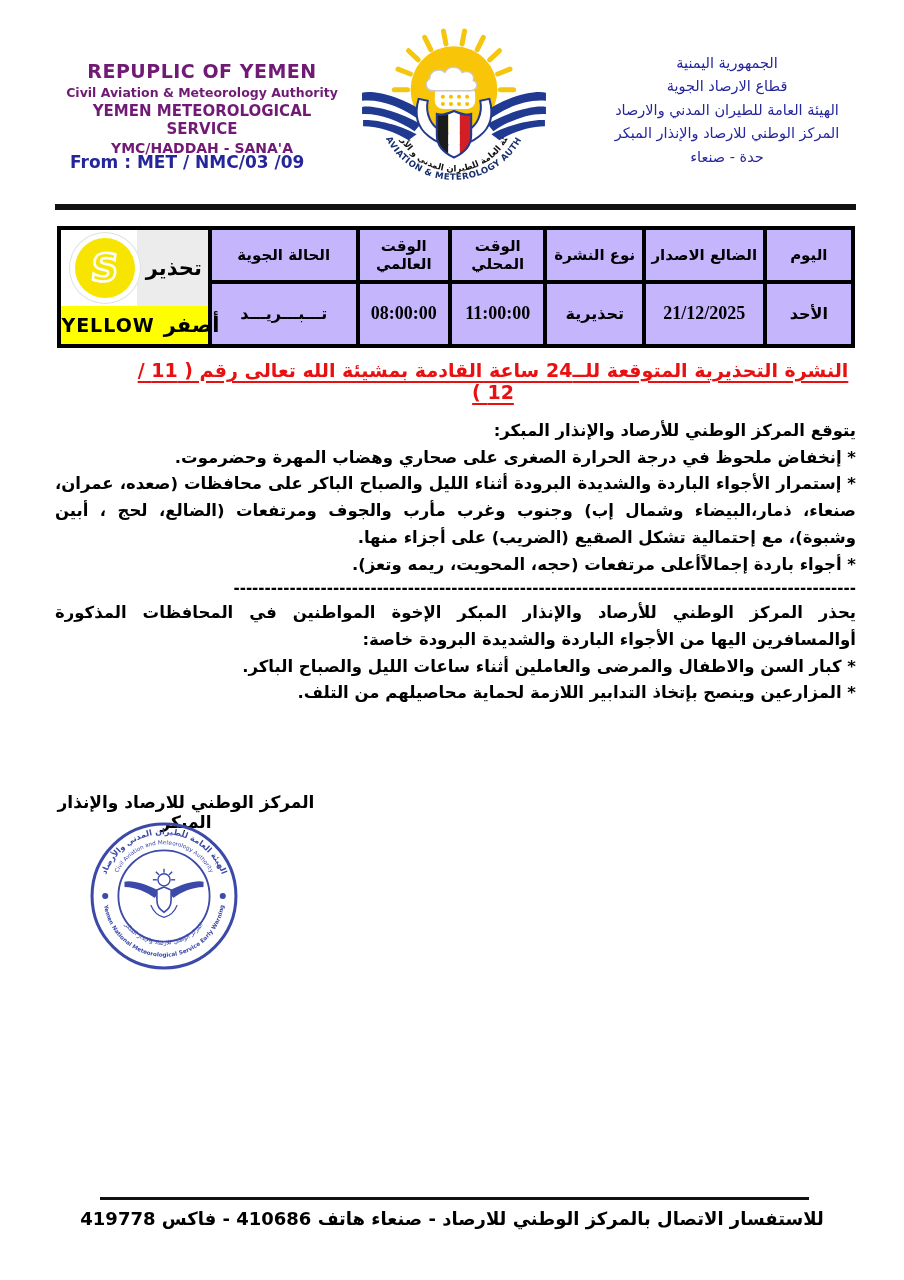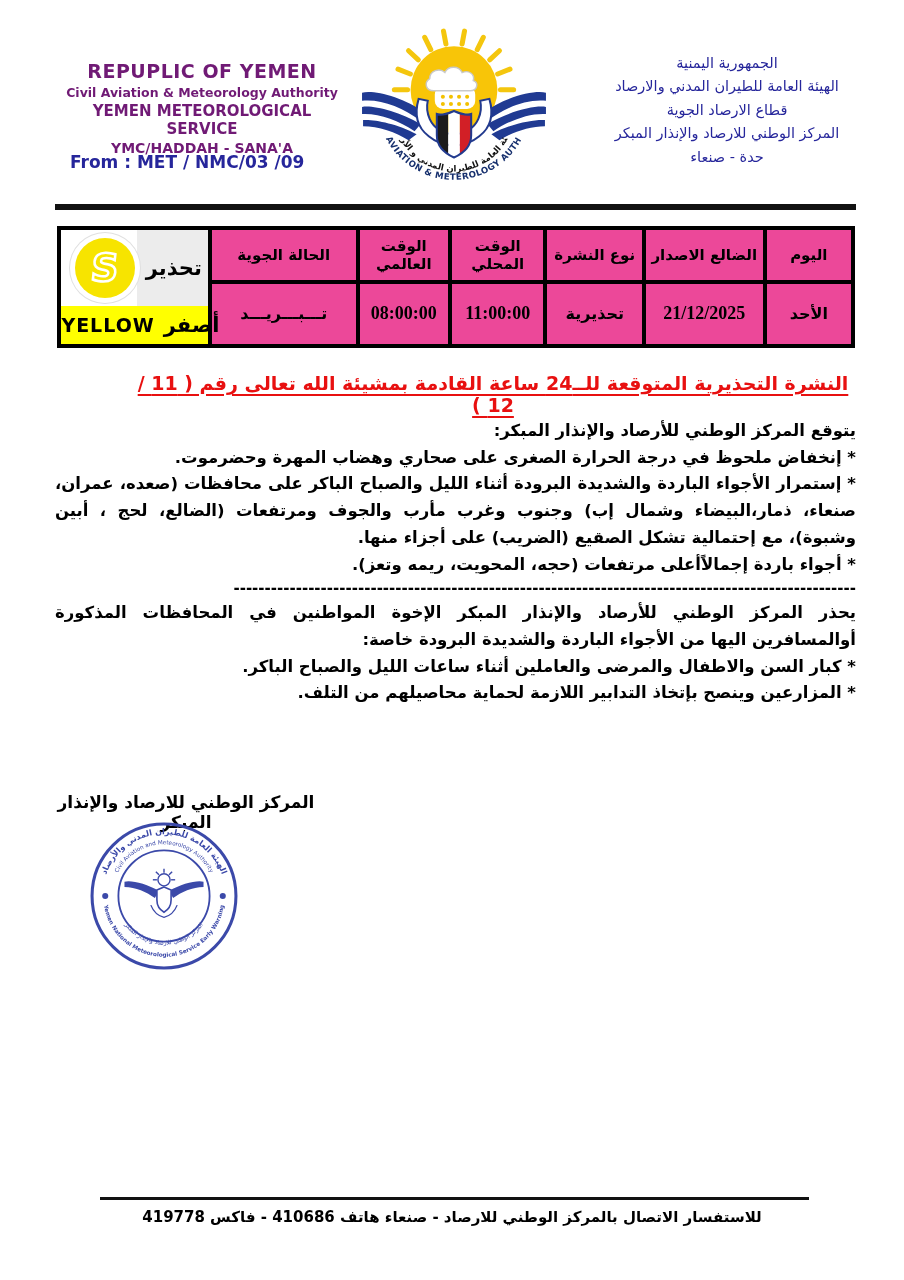--- a/index.html
+++ b/index.html
@@ -32,21 +32,21 @@
   .hdr-rule { position:absolute; left:55px; right:48px; top:204px; height:6px; background:#121212; }
 
   
   table.warn {
     position:absolute; left:57px; top:226px; width:798px;
     border-collapse:collapse; table-layout:fixed; direction:rtl;
   }
   table.warn td, table.warn th { border:4px solid #000; text-align:center; vertical-align:middle; }
   table.warn th { height:52px; font-size:15px; font-weight:bold; }
   table.warn td.val { height:62px; font-weight:bold; }
-  .yellow-cell { background:#ec4899; }
+  .yellow-cell { background:#c4b5fd; }
   .ar-val { font-size:16px; }
   .num-val { font-family:"Liberation Serif","DejaVu Serif",serif; font-size:18px; font-weight:bold; }
 
   td.badge-cell { background:#ffffff; padding:0; }
   .badge { display:flex; flex-direction:column; height:100%; }
   .badge-top {
     direction:ltr; display:flex; align-items:center; height:76px;
     background:linear-gradient(90deg,#ffffff 0 52%,#ececec 52% 100%);
     padding:4px 6px;
   }
@@ -62,21 +62,21 @@
   .badge-warn { flex:1; text-align:right; font-size:21px; font-weight:bold; direction:rtl; }
   .badge-bottom {
     direction:rtl; height:38px; background:#ffff00; display:flex;
     align-items:center; justify-content:center; gap:9px; font-weight:bold;
   }
   .badge-bottom .ar { font-size:21px; }
   .badge-bottom .en { font-size:19px; letter-spacing:1px;margin-left:12px; }
 
   
   .red-title {
-    position:absolute; left:130px; right:48px; top:372px;
+    position:absolute; left:130px; right:48px; top:359px;
     direction:rtl; text-align:center; font-weight:bold; font-size:19px;
     color:#e81010; text-decoration:underline; text-underline-offset:4px;
     text-decoration-thickness:2px;
   }
 
   
   .doc-body {
     position:absolute; left:55px; right:48px; top:418px;
     direction:rtl; font-weight:bold; font-size:16.5px; line-height:1.62;
   }
@@ -92,21 +92,21 @@
   .sig-text {
     position:absolute; left:55px; top:792px; width:262px;
     direction:rtl; text-align:center; font-weight:bold; font-size:17px;
   }
   .stamp { position:absolute; left:88px; top:820px; width:152px; height:152px; }
 
   
   .ftr-rule { position:absolute; left:100px; right:95px; top:1197px; height:3px; background:#111; }
   .ftr-text {
     position:absolute; left:0; right:0; top:1208px;
-    direction:rtl; text-align:center; font-weight:bold; font-size:15px;
+    direction:rtl; text-align:center; font-weight:bold; font-size:18px;
   }
 </style>
 </head>
 <body>
 
 <div class="page">
 
   <div class="hdr-en">
     <div class="l1">REPUPLIC OF YEMEN</div>
     <div class="l2">Civil Aviation &amp; Meteorology Authority</div>
@@ -178,22 +178,22 @@
     <text font-size="8.5" font-weight="bold" fill="#111">
       <textPath href="#arcAr" startOffset="50%" text-anchor="middle">الهيئة العامة للطيران المدني و الأرصاد</textPath>
     </text>
     <text font-size="8.6" font-weight="bold" fill="#17306e" letter-spacing="0.4">
       <textPath href="#arcEn" startOffset="50%" text-anchor="middle">CIVIL AVIATION &amp; METEROLOGY AUTHORITY</textPath>
     </text>
   </svg>
 
   <div class="hdr-ar">
     <div>الجمهورية اليمنية</div>
+    <div>قطاع الارصاد الجوية</div>
     <div>الهيئة العامة للطيران المدني والارصاد</div>
-    <div>قطاع الارصاد الجوية</div>
     <div>المركز الوطني للارصاد والإنذار المبكر</div>
     <div>حدة - صنعاء</div>
   </div>
 
   <div class="hdr-rule"></div>
 
   <table class="warn">
     <colgroup>
       <col style="width:88px">
         <col style="width:120px">

